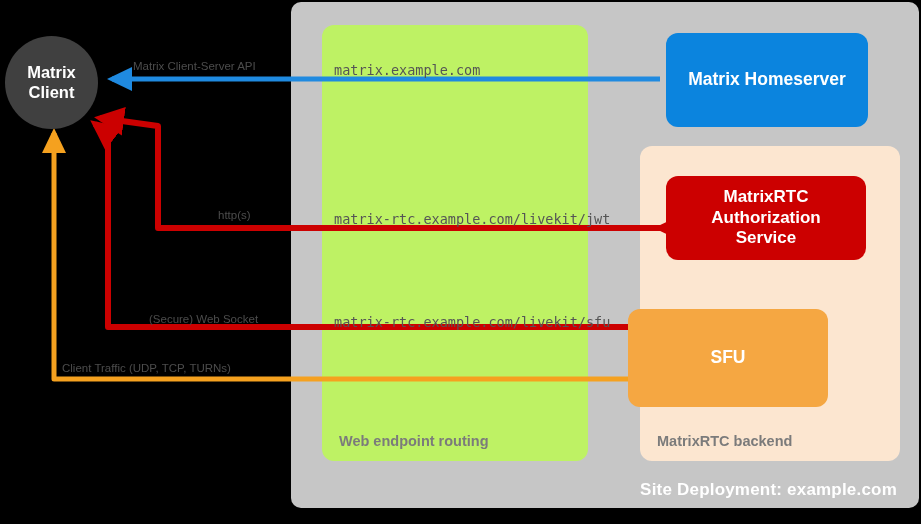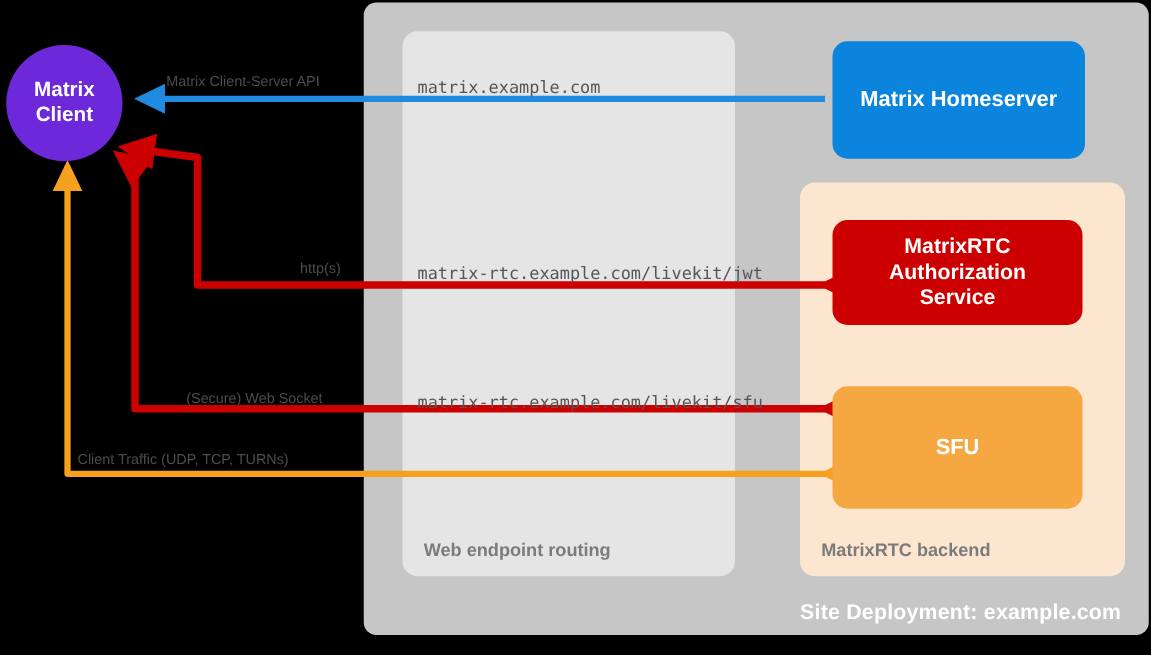--- a/index.html
+++ b/index.html
@@ -37,21 +37,21 @@
     white-space: nowrap;
   }
 
   
   .routing-panel {
     position: absolute;
     left: 322px;
     top: 25px;
     width: 266px;
     height: 436px;
-    background: #e5e5e5;
+    background: #bef264;
     border-radius: 12px;
   }
   .routing-label {
     position: absolute;
     left: 17px;
     bottom: 12px;
     color: #7b7b7b;
     font-size: 14.5px;
     font-weight: bold;
     white-space: nowrap;
@@ -90,21 +90,21 @@
   .url-sfu       { left: 334px; top: 314px; }
 
   
   .client-circle {
     position: absolute;
     left: 5px;
     top: 36px;
     width: 93px;
     height: 93px;
     border-radius: 50%;
-    background: #6d28d9;
+    background: #404040;
     color: #ffffff;
     display: flex;
     flex-direction: column;
     align-items: center;
     justify-content: center;
     font-size: 16.5px;
     font-weight: bold;
     line-height: 1.18;
     text-align: center;
   }
@@ -131,38 +131,38 @@
   }
   .box-auth {
     left: 666px;
     top: 176px;
     width: 200px;
     height: 84px;
     background: #cc0000;
     font-size: 17px;
   }
   .box-sfu {
-    left: 666px;
+    left: 628px;
     top: 309px;
     width: 200px;
     height: 98px;
     background: #f5a742;
     font-size: 17.5px;
   }
 
   
   .conn-label {
     position: absolute;
     font-size: 11.5px;
     font-weight: normal;
     color: #4c4c4c;
     white-space: nowrap;
   }
   .lbl-csapi { left: 133px; top: 60px; }
-  .lbl-http  { left: 240px; top: 209px; }
+  .lbl-http  { left: 218px; top: 209px; }
   .lbl-ws    { left: 149px; top: 313px; }
   .lbl-rtc   { left: 62px;  top: 362px; }
 
   svg.wires {
     position: absolute;
     left: 0;
     top: 0;
     width: 921px;
     height: 524px;
     pointer-events: none;

